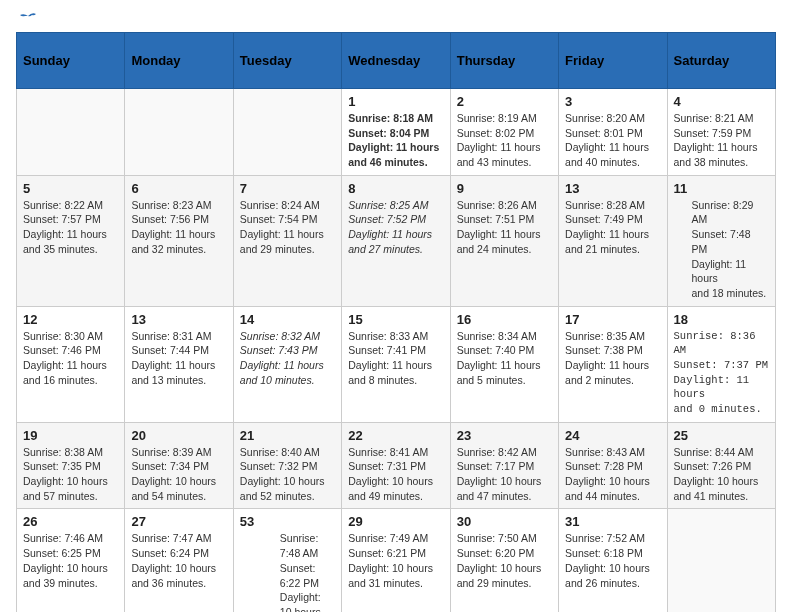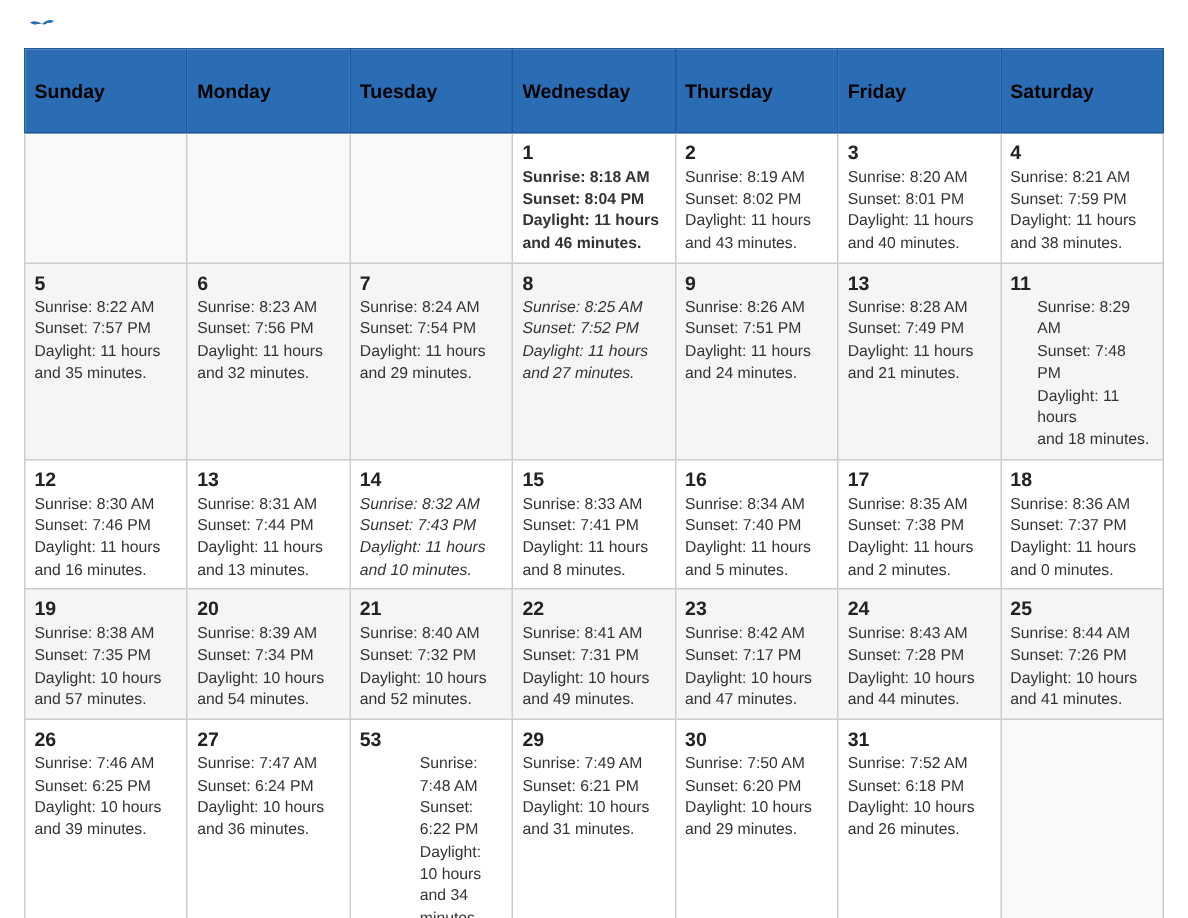--- a/index.html
+++ b/index.html
@@ -230,21 +230,21 @@
         </td>
         <td>
           <div class="day-num">17</div>
           <div class="day-info" style="white-space: pre-line;">Sunrise: 8:35 AM
 Sunset: 7:38 PM
 Daylight: 11 hours
 and 2 minutes.</div>
         </td>
         <td>
           <div class="day-num">18</div>
-          <div class="day-info" style="white-space: pre-line;">Sunrise: 8:36 AM
+          <div class="day-info" style="white-space: pre-line; font-family: Liberation Mono, monospace;">Sunrise: 8:36 AM
 Sunset: 7:37 PM
 Daylight: 11 hours
 and 0 minutes.</div>
         </td>
       </tr>
       <tr>
         <td>
           <div class="day-num">19</div>
           <div class="day-info" style="white-space: pre-line;">Sunrise: 8:38 AM
 Sunset: 7:35 PM

